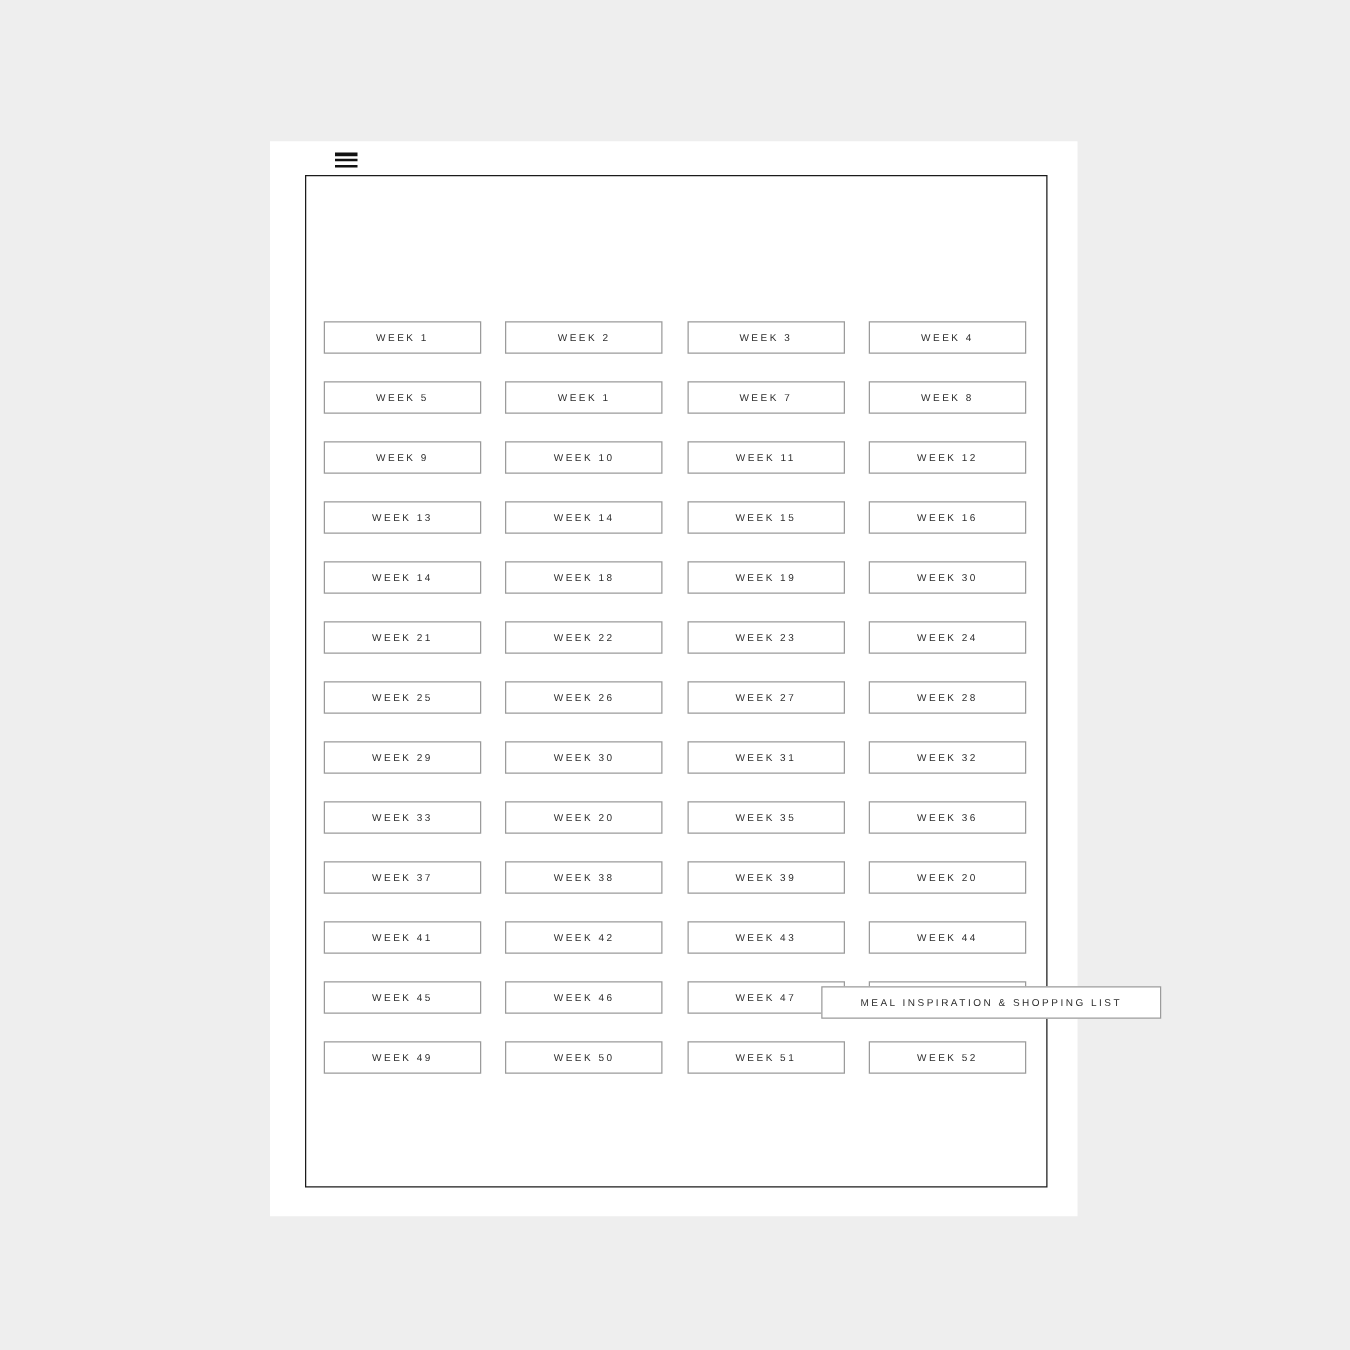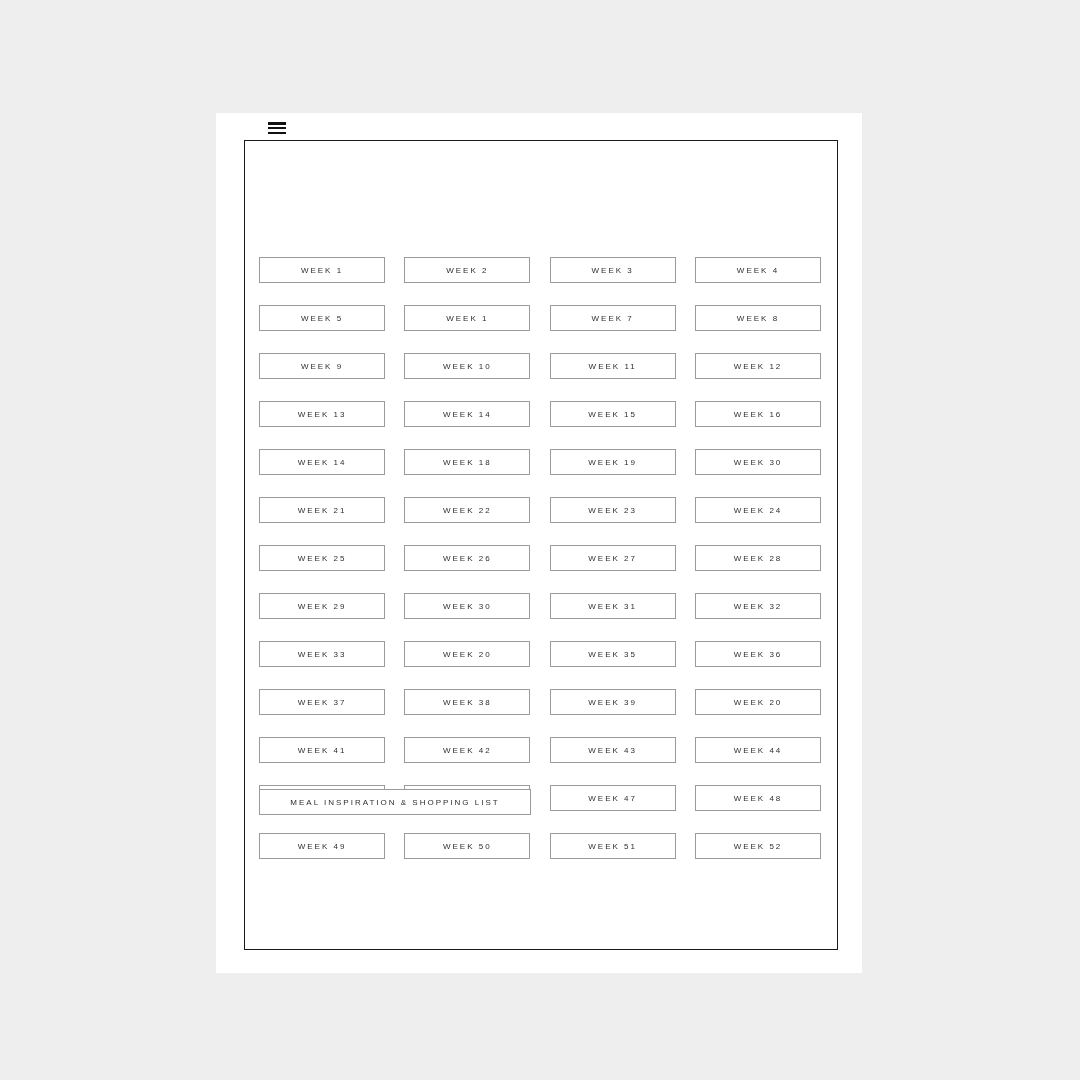--- a/index.html
+++ b/index.html
@@ -68,21 +68,21 @@
     font-size: 8px;
     letter-spacing: 2px;
     color: var(--text);
     white-space: nowrap;
     cursor: pointer;
   }
   .footer-buttons {
     position: absolute;
     left: 14px; top: 648px;
     width: 670px;
-    display: flex; justify-content: flex-start;
+    display: flex; justify-content: flex-end;
   }
   .footer-btn {
     width: 272px; height: 26px;
   }
 </style>
 </head>
 <body>
 
 <div class="page">
 

